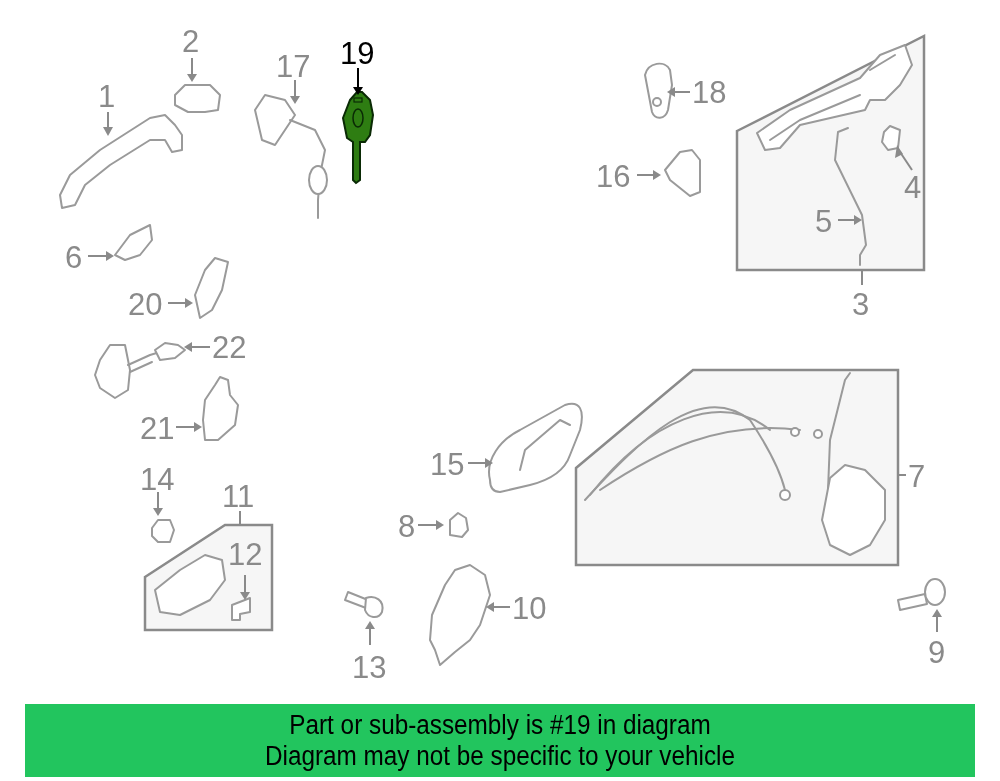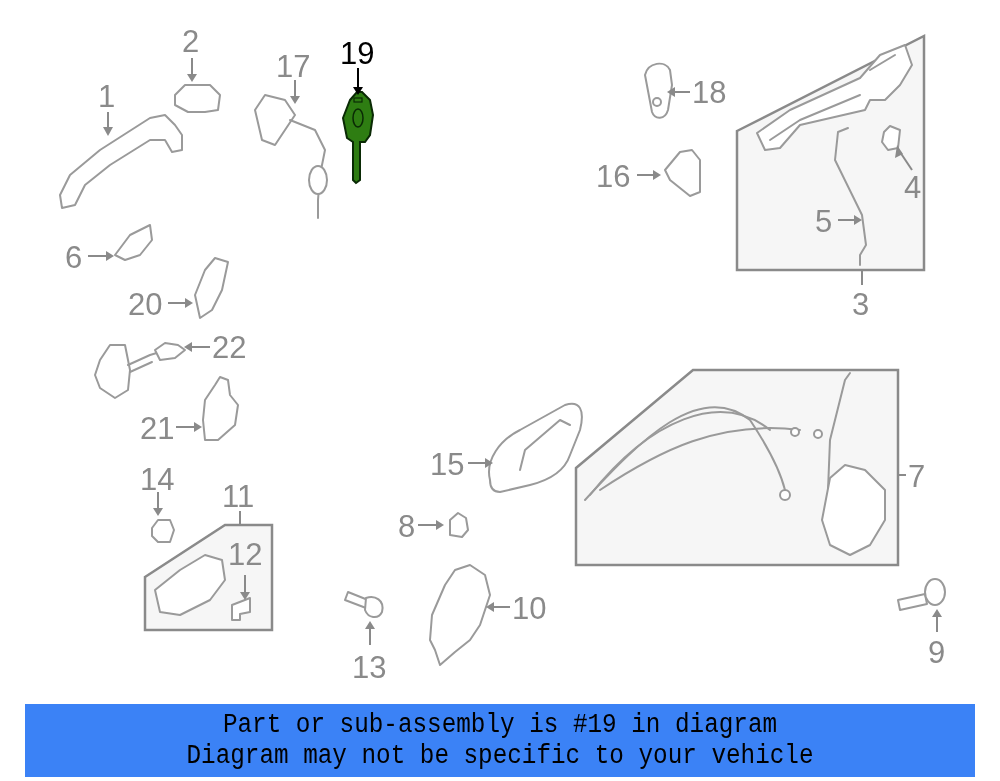--- a/index.html
+++ b/index.html
@@ -10,22 +10,22 @@
   .callout.hl { fill:#000000; }
   .part { fill:#ffffff; stroke:#9a9a9a; stroke-width:2; stroke-linejoin:round; stroke-linecap:round; }
   .part-fill-none { fill:none; stroke:#9a9a9a; stroke-width:2; stroke-linejoin:round; stroke-linecap:round; }
   .leader { stroke:#8a8a8a; stroke-width:2; fill:none; }
   .arrowhead { fill:#8a8a8a; }
   .leader.hl { stroke:#000; }
   .arrowhead.hl { fill:#000; }
   .group-box { fill:#f6f6f6; stroke:#8a8a8a; stroke-width:2.5; }
   .hl-part { fill:#2e7d12; stroke:#0a2a05; stroke-width:2; }
   #banner { position:absolute; left:25px; top:704px; width:950px; height:73px;
-            background:#3b82f6; color:#000; text-align:center;
-            font-family:Liberation Mono, monospace; font-size:27px; line-height:31px;
+            background:#22c55e; color:#000; text-align:center;
+            font-family:Liberation Sans, sans-serif; font-size:27px; line-height:31px;
             padding-top:6px; box-sizing:border-box; }
   #banner div { transform:scaleX(0.9); transform-origin:center; }
 </style>
 </head>
 <body>
 
 <svg id="diagram" viewBox="0 0 1000 700" xmlns="http://www.w3.org/2000/svg">
 
   <g>
     <polygon class="group-box" points="737,131 924,36 924,270 737,270"></polygon>

